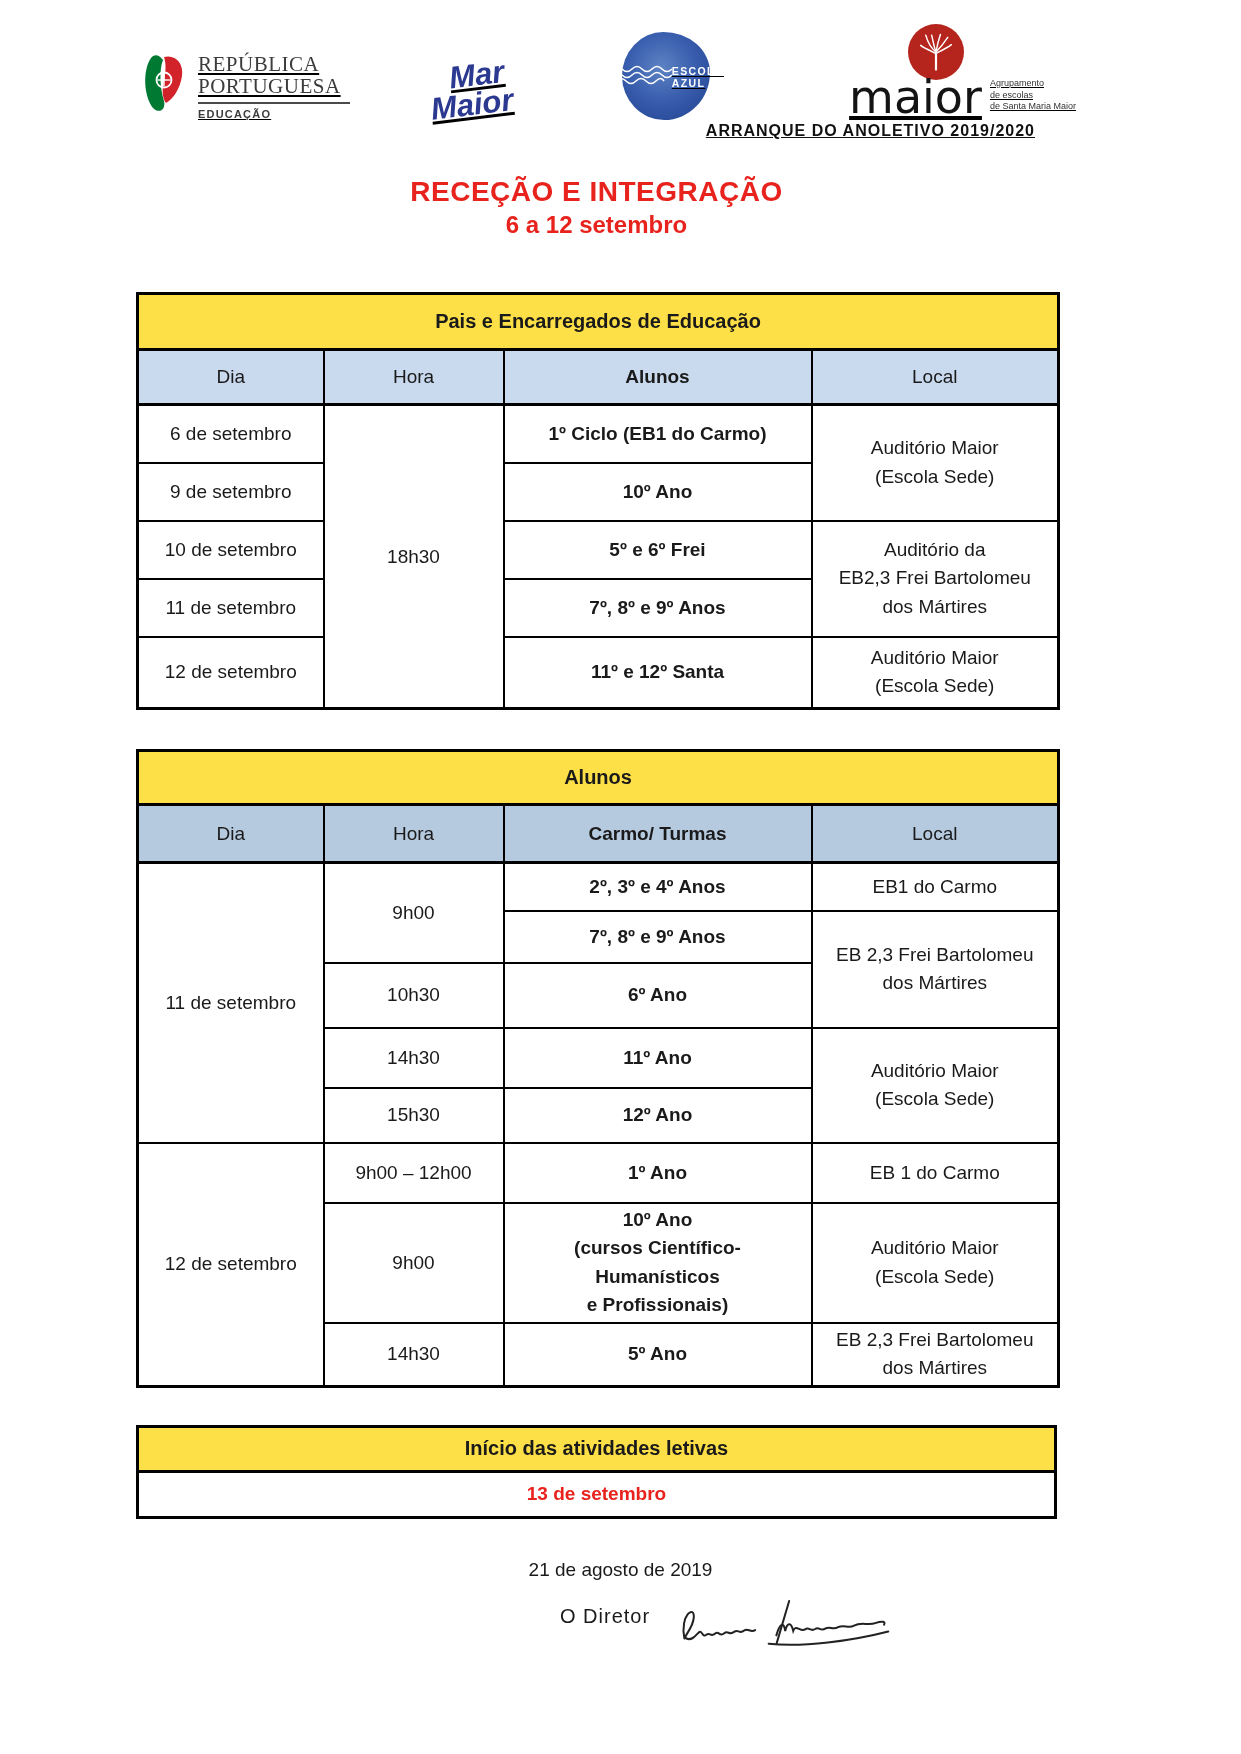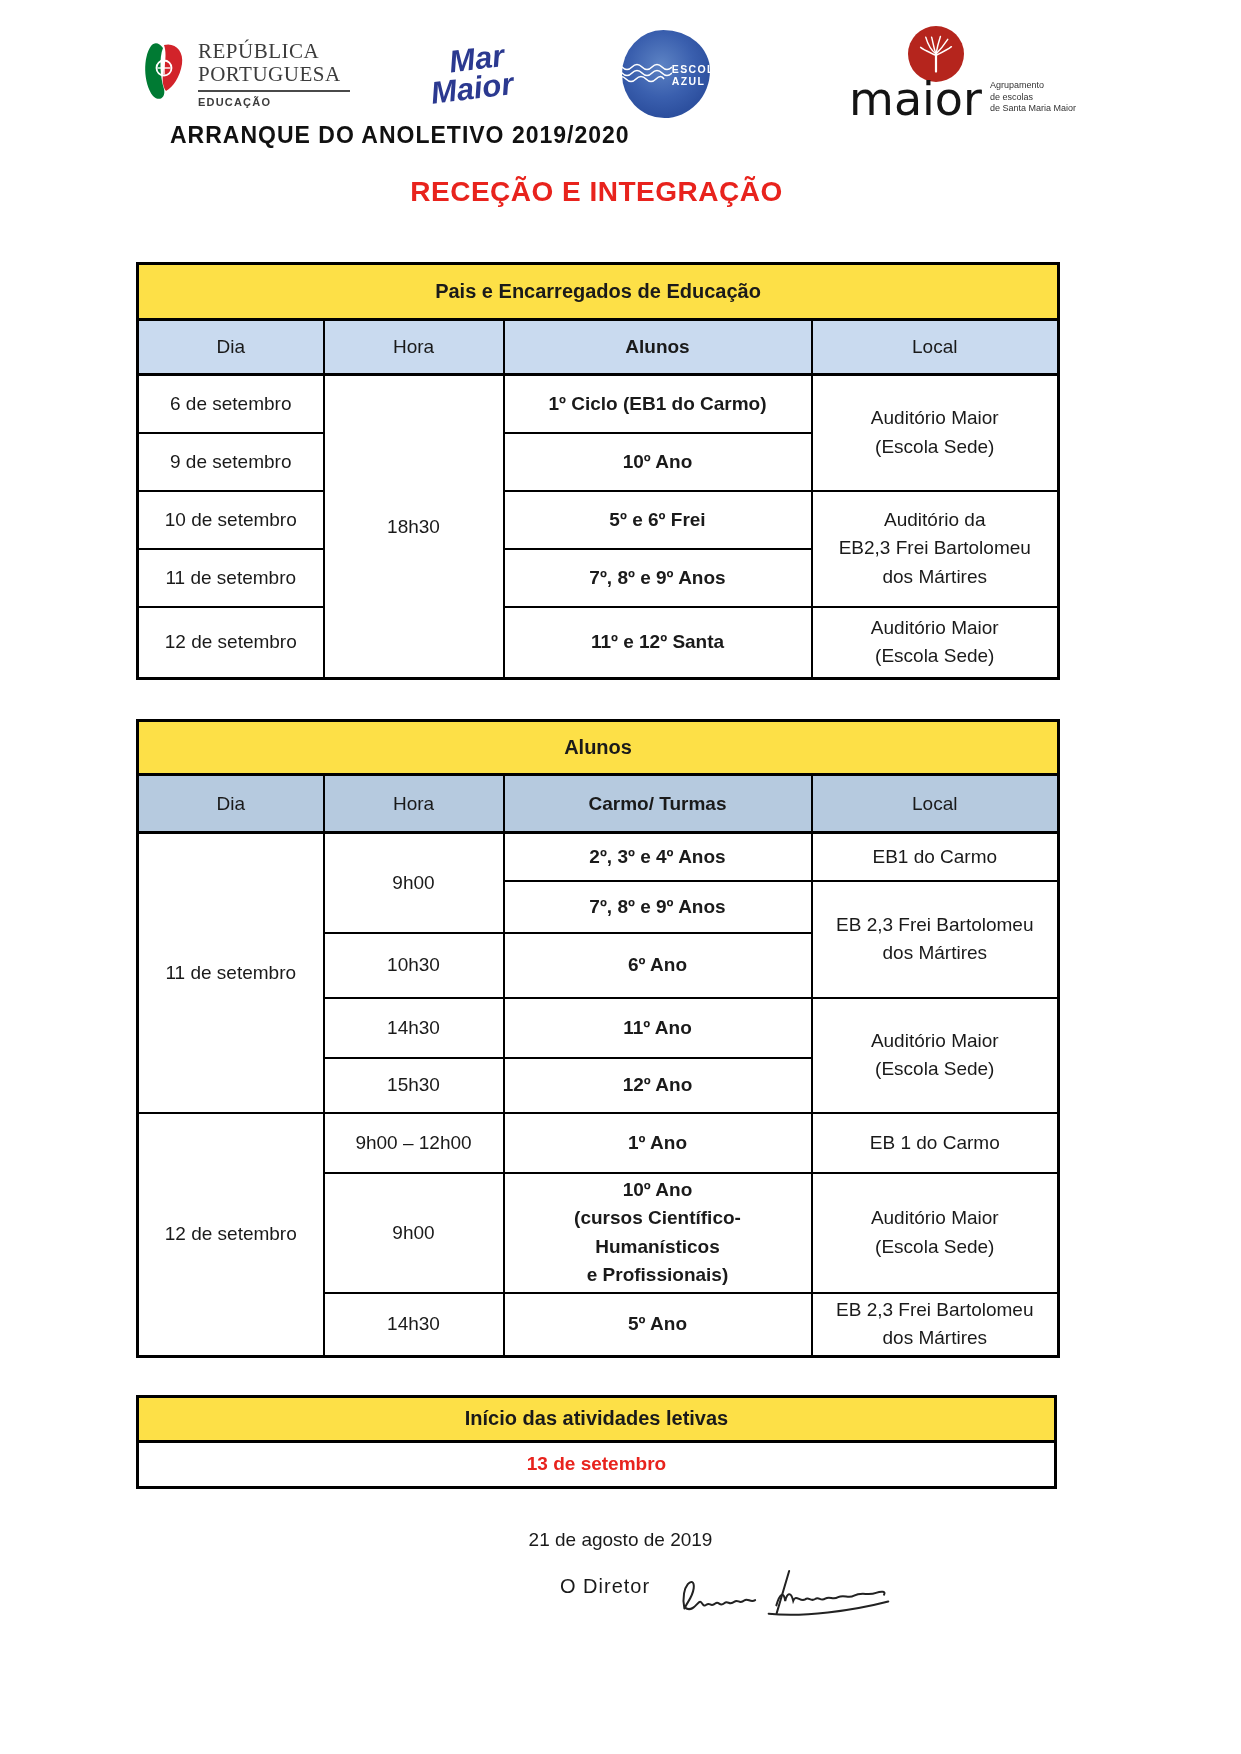--- a/index.html
+++ b/index.html
@@ -1,21 +1,21 @@
 <!DOCTYPE html>
 <html><head>
 <meta charset="utf-8">
 <style>
   * { margin:0; padding:0; box-sizing:border-box; }
   body { background:#ffffff; font-family:"Liberation Sans", sans-serif; }
   .page { position:relative; width:1241px; height:1754px; background:#fff; overflow:hidden; }
 
   
-  .logos { display:flex; justify-content:space-between; align-items:center;
-           margin:28px 165px 0 140px; height:92px; }
+  .logos { display:flex; justify-content:space-between; align-items:flex-end;
+           margin:28px 165px 0 140px; height:92px;text-decoration:underline; }
   .logo-republica { display:flex; align-items:center; }
   .rep-text { margin-left:12px; }
   .rep-line { font-family:"Liberation Serif", serif; font-size:21px; letter-spacing:.5px; color:#3c3c3c; line-height:1.05; }
   .rep-divider { border-top:2px solid #4a4a4a; width:152px; margin:5px 0 4px; }
   .rep-sub { font-size:11px; letter-spacing:1.2px; color:#3c3c3c; font-weight:600; }
 
   .logo-marmaior { transform:rotate(-7deg); color:#2b3990; font-weight:bold; font-style:italic;
                    font-size:31px; line-height:.95; margin-left:-60px; }
   .logo-marmaior .mm1 { padding-left:22px; }
 
@@ -25,22 +25,22 @@
   .ea-label { color:#fff; font-size:10.5px; font-weight:600; letter-spacing:1.4px; margin-top:2px; }
 
   .logo-maior { display:flex; align-items:flex-end; }
   .maior-col { display:flex; flex-direction:column; align-items:center; }
   .maior-circle { width:56px; height:56px; border-radius:50%; background:#b5251d;
                   display:flex; align-items:center; justify-content:center; margin-bottom:-6px; margin-left:40px; }
   .maior-word { font-family:"DejaVu Sans", sans-serif; font-size:46px; color:#141414; line-height:1; letter-spacing:0; }
   .maior-side { font-size:9px; color:#333; line-height:1.3; margin:0 0 7px 8px; }
 
   
-  .head-titles { display:flex; justify-content:flex-start; margin:2px 206px 0 170px;
-                 font-size:23px; font-weight:bold; letter-spacing:1px; color:#111; height:30px; }
+  .head-titles { display:flex; justify-content:flex-end; margin:2px 206px 0 170px;
+                 font-size:16px; font-weight:bold; letter-spacing:1px; color:#111; height:30px;text-decoration:underline; }
 
   
   .main-title { margin:22px 0 0 136px; width:921px; text-align:center; color:#e8231d; }
   .main-title .mt1 { font-size:28px; font-weight:bold; letter-spacing:.5px; line-height:36px;}
   .main-title .mt2 { font-size:24px; font-weight:bold; line-height:30px; }
 
   
   table.sched { border-collapse:collapse; border:3px solid #000; table-layout:fixed;
                 width:921px; margin-left:136px; }
   table.sched td { border:2px solid #000; text-align:center; vertical-align:middle;
@@ -130,20 +130,21 @@
     </div>
   </div>
 
   <div class="head-titles">
     <div>ARRANQUE DO ANO</div>
     <div>LETIVO 2019/2020</div>
   </div>
 
   <div class="main-title">
     <div class="mt1">RECEÇÃO E INTEGRAÇÃO</div>
+    <div class="mt2">6 a 12 setembro</div>
   </div>
 
   <table class="sched t1">
     <colgroup>
         <col style="width:186px">
         <col style="width:180px">
         <col style="width:308px">
         <col style="width:247px">
       </colgroup>
     <tbody>

